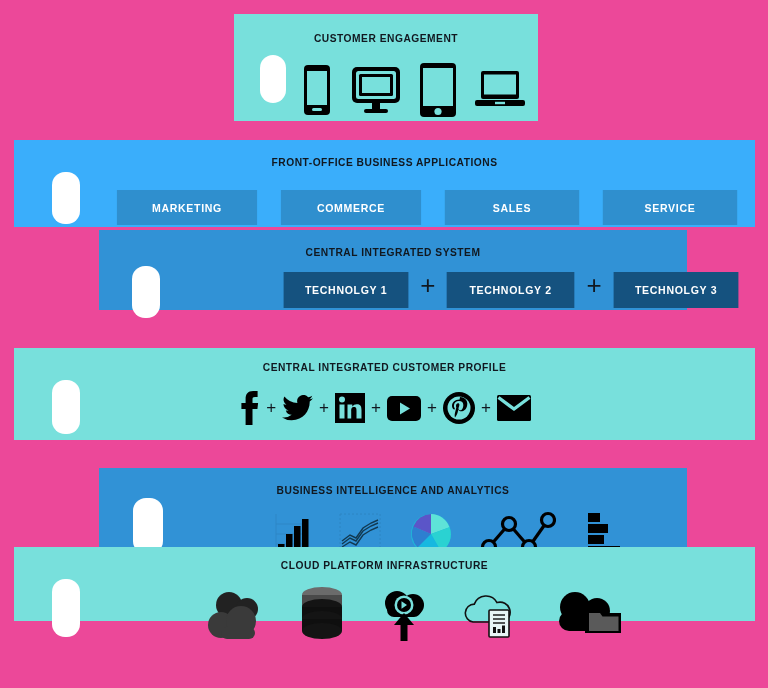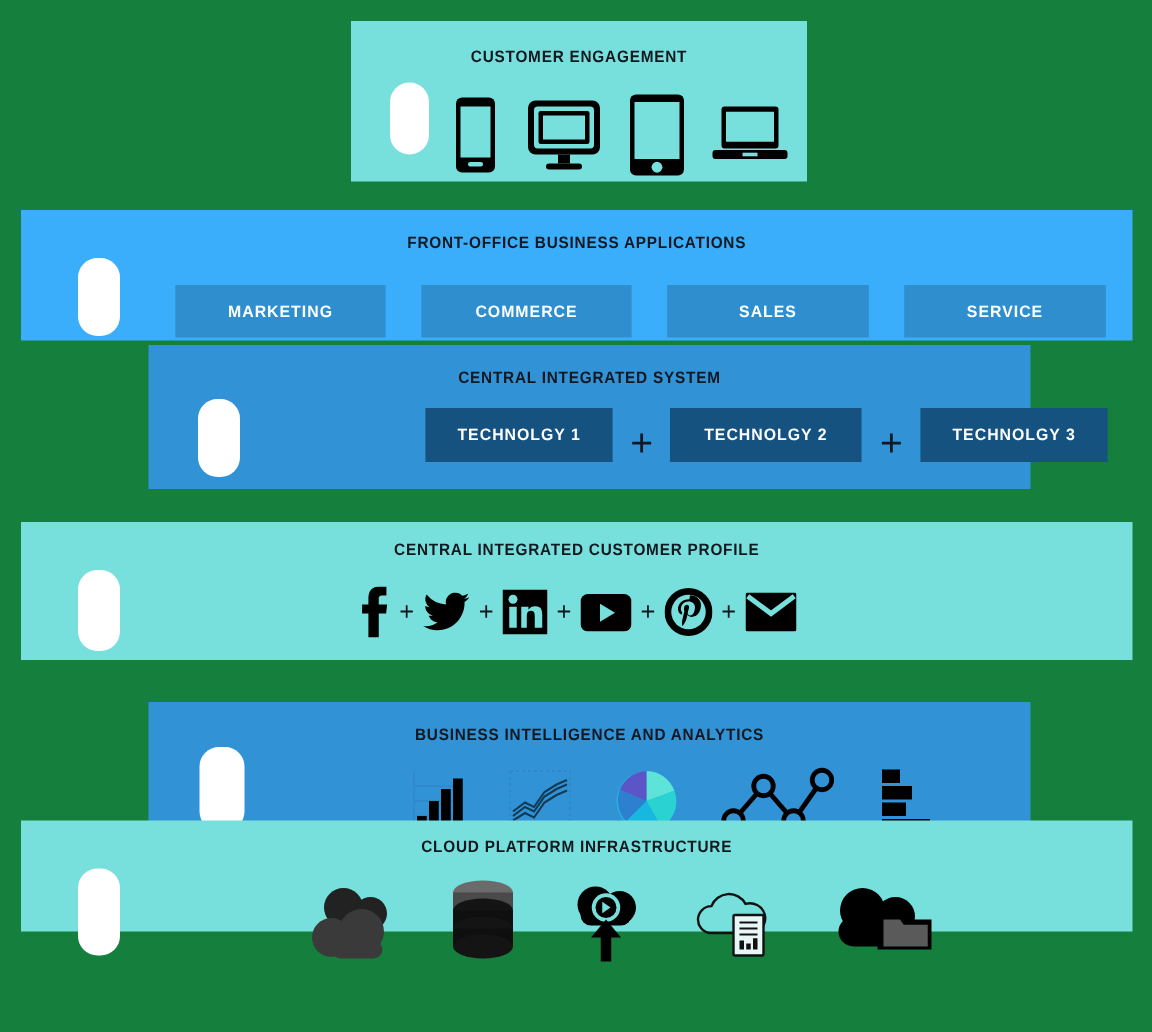--- a/index.html
+++ b/index.html
@@ -2,21 +2,21 @@
 <html><head>
 <meta charset="utf-8">
 <style>
   * { box-sizing: border-box; margin: 0; padding: 0; }
   html, body {
     width: 768px; height: 688px;
     background: #ffffff;
     font-family: "Liberation Sans", sans-serif;
     overflow: hidden;
   }
-  #stack { position: relative; width: 768px; height: 688px; background:#15803d;padding-left:36px; }
+  #stack { position: relative; width: 768px; height: 688px; background:#ec4899;padding-left:36px; }
 
   .band {
     position: absolute;
     display: block;
   }
   .band-teal { background: #78e0dc; }
   .band-blue { background: #3aaefb; }
   .band-blue-mid { background: #3192d6; }
 
   .band-title {
@@ -41,21 +41,21 @@
   
   .icon-row {
     position: absolute;
     display: flex;
     align-items: center;
     justify-content: center;
   }
   .icon-cell { display:flex; align-items:center; justify-content:center; }
 
   
-  .chip-row { position: absolute; display: flex; align-items: flex-end; }
+  .chip-row { position: absolute; display: flex; align-items: flex-start; }
   .chip {
     display: flex; align-items: center; justify-content: center;
     color: #fff; font-weight: bold; font-size: 11px;
     letter-spacing: .7px; text-align:center;
     transform: scaleX(.96);
   }
   .chip-light { background: #2f8fce; }
   .chip-dark  { background: #15527f; }
   .plus {
     font-size: 26px; font-weight: 300; color: #111820;
@@ -129,21 +129,21 @@
       </div>
       <div class="chip chip-light" style="width:140px; height:35px;">
         <span>SALES</span>
       </div>
       <div class="chip chip-light" style="width:140px; height:35px;">
         <span>SERVICE</span>
       </div>
     </div>
   </div>
 
-  <div class="band band-blue-mid" style="left:99px; top:230px; width:588px; height:96px;">
+  <div class="band band-blue-mid" style="left:99px; top:230px; width:588px; height:80px;">
     <div class="band-title" style="top:16px;">CENTRAL INTEGRATED SYSTEM</div>
 
     <div class="pill" style="left:33px; top:36px; width:28px; height:52px;"></div>
 
     <div class="chip-row" style="left:182px; top:272px; width:460px; height:36px; top:42px;">
       <div class="chip chip-dark" style="width:132px; height:36px;">
         <span>TECHNOLGY 1</span>
       </div>
       <span class="plus">+</span>
       <div class="chip chip-dark" style="width:135px; height:36px;">

